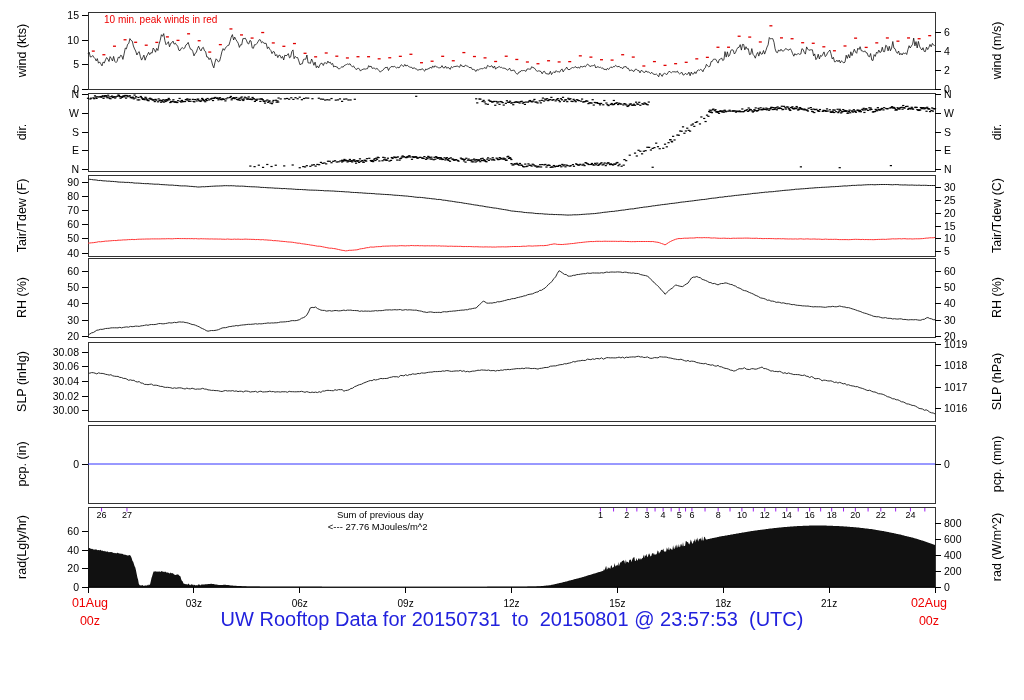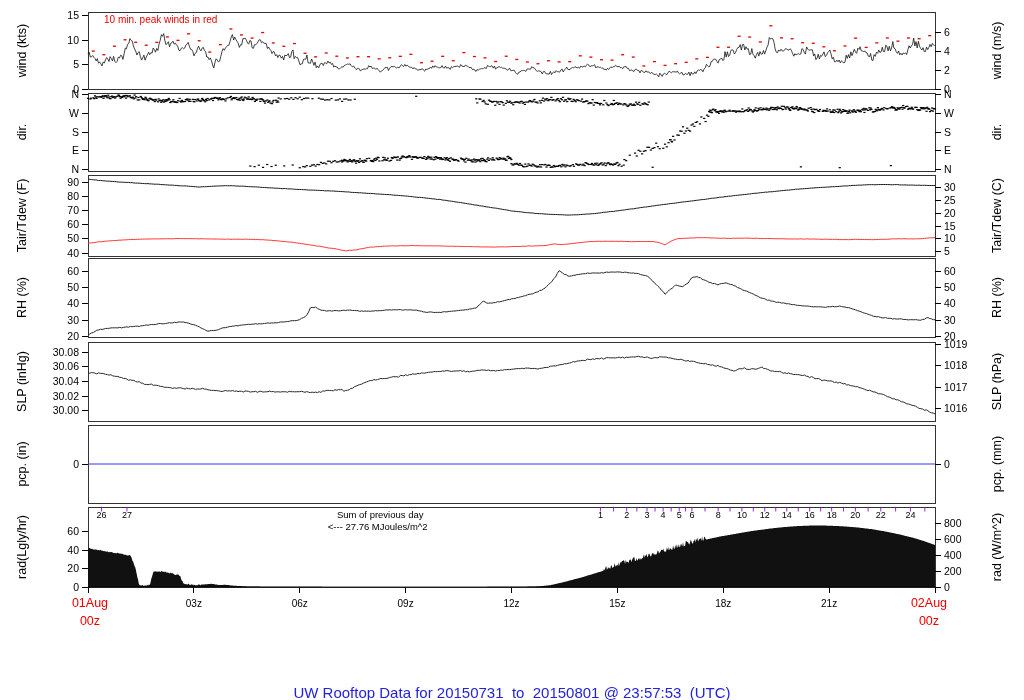--- a/index.html
+++ b/index.html
@@ -1,18 +1,18 @@
 <!DOCTYPE html>
 <html><head>
 <meta charset="utf-8">
 <style>
   html,body{margin:0;padding:0;background:#ffffff;}
   .fig{position:relative;width:1024px;height:700px;background:#fff;font-family:"Liberation Sans",sans-serif;overflow:hidden;}
   .fig svg{position:absolute;top:0;left:0;}
-  .title{position:absolute;top:684px;left:0;width:1024px;text-align:center;font-size:15px;white-space:pre;color:#2222dd;}
+  .title{position:absolute;top:608px;left:0;width:1024px;text-align:center;font-size:20px;white-space:pre;color:#2222dd;}
   text{font-family:"Liberation Sans",sans-serif;fill:#000;}
   .tick-label{font-size:10.5px;}
   .axis-label{font-size:12.5px;}
   .xlab{font-size:10px;}
   .datelab{font-size:12.5px;fill:#ee0000;}
   .redann{font-size:10px;fill:#ee0000;}
   .purp{font-size:9px;}
   .purp2{font-size:9.5px;}
 </style>
 </head>

